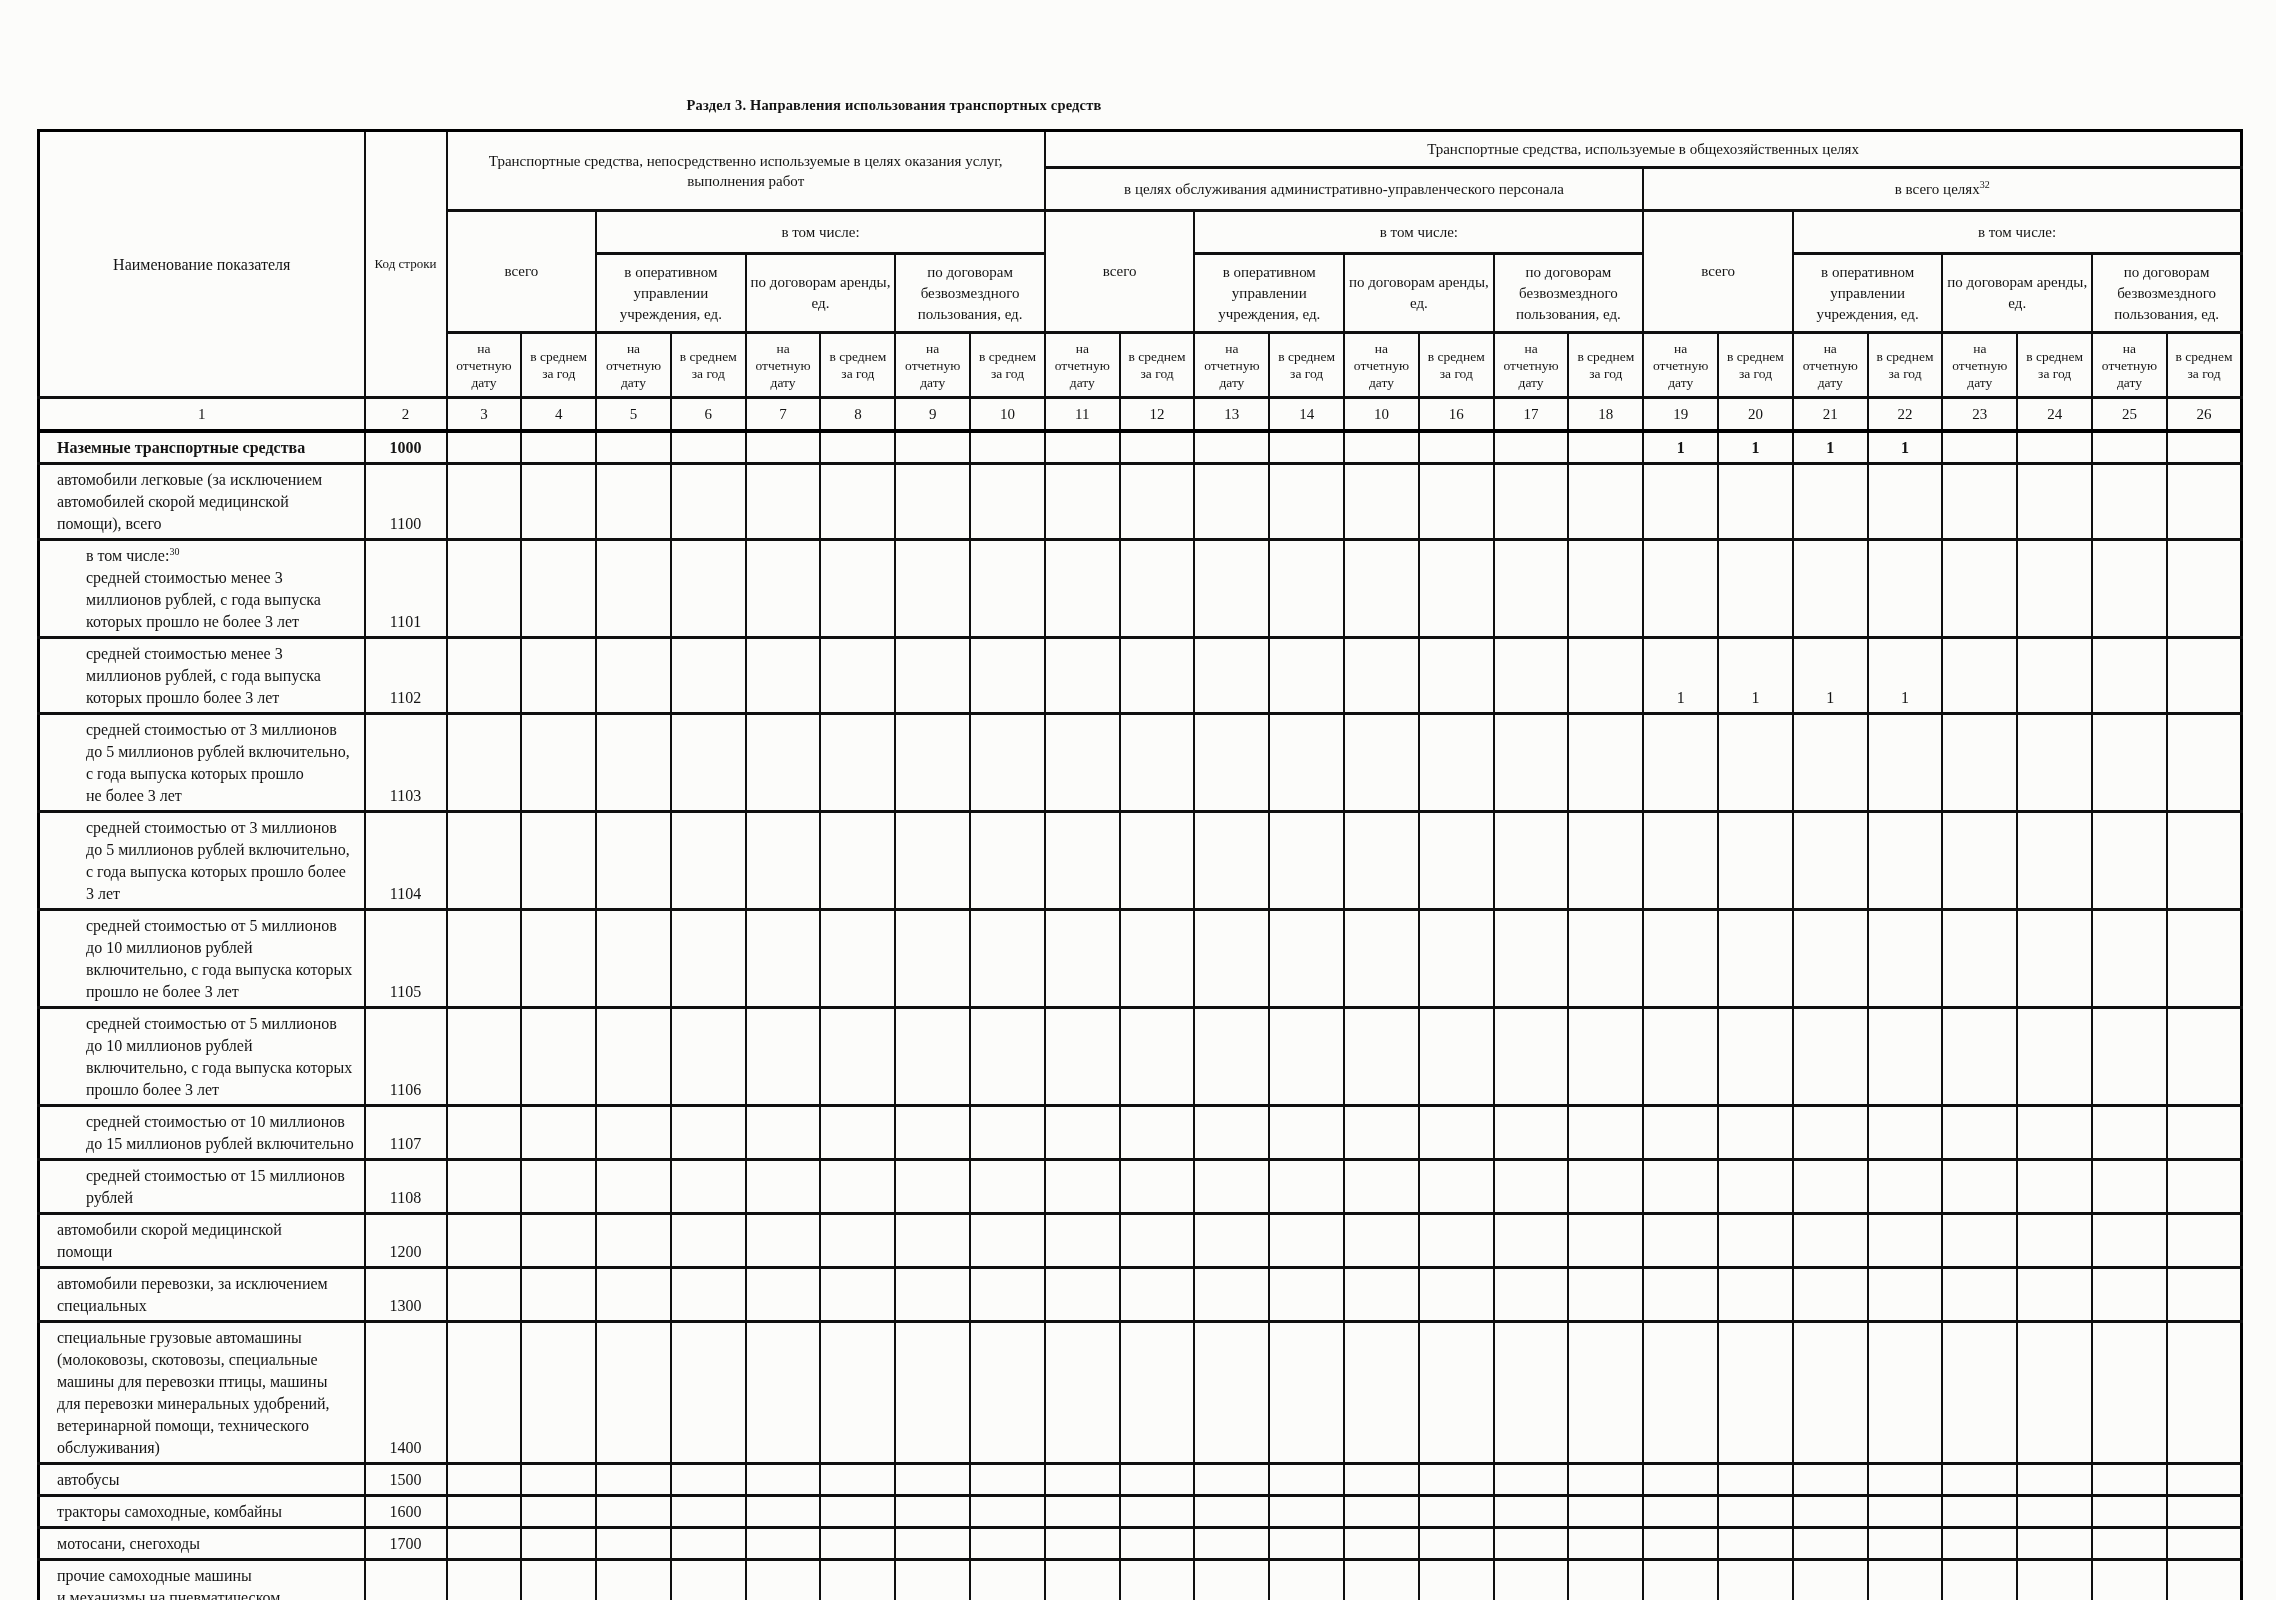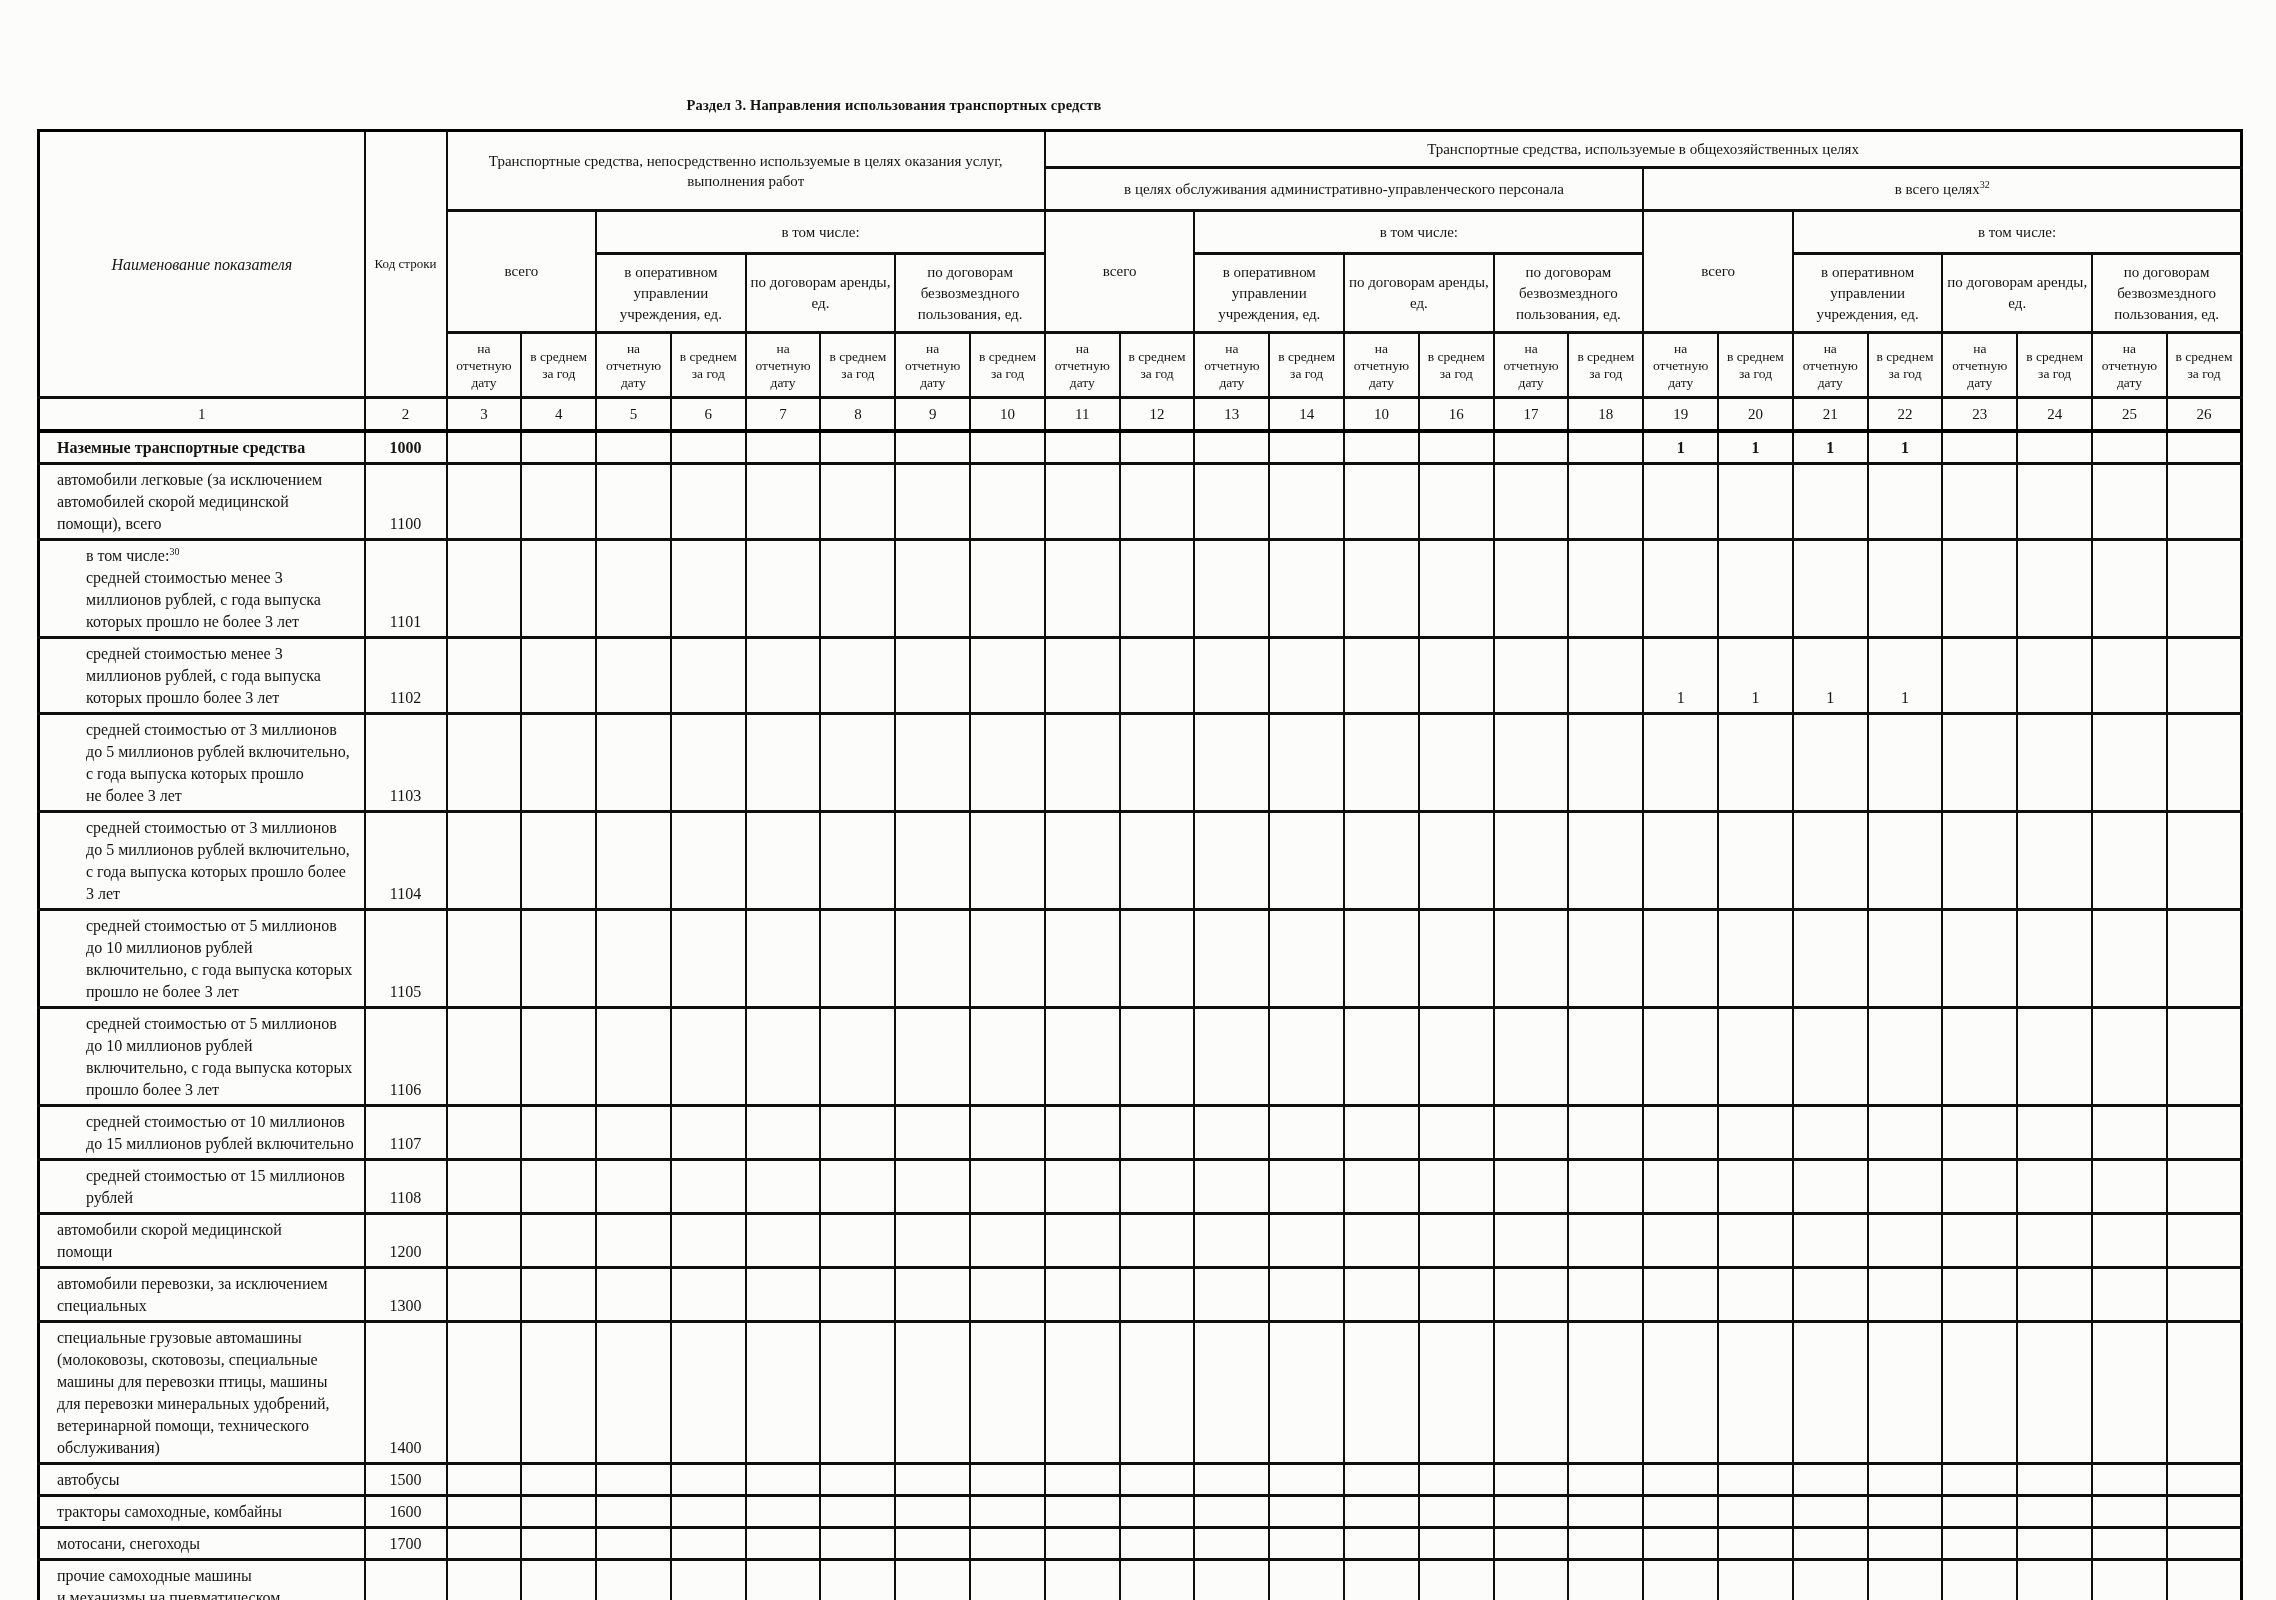--- a/index.html
+++ b/index.html
@@ -30,21 +30,21 @@
     font-size:15px;line-height:19px;padding:2px 3px;
     border-bottom-width:3px;
   }
   tr.r-band1 th{height:30px;}
   tr.r-band2 th{height:36px;}
   tr.r-incl th{height:36px;}
   tr.r-sub th{height:72px;line-height:21px;}
   tr.r-period th{height:56px;font-size:13.5px;line-height:17px;padding:3px 1px;}
   tr.r-num th{height:26px;font-size:15px;border-bottom:4px solid #000;}
   th.group-head{white-space:pre-line;line-height:20px;}
-  th.name-head{font-size:16px;font-style:italic;}
+  th.name-head{font-size:16px;}
   th.code-head{font-size:13px;line-height:18px;}
   sup{font-size:10px;line-height:0;vertical-align:super;}
   tbody td{
     border-bottom-width:3px;
     vertical-align:bottom;
     font-size:16px;line-height:22px;
   }
   td.name-cell{
     text-align:left;padding:4px 4px 3px 17px;
     white-space:pre-line;

